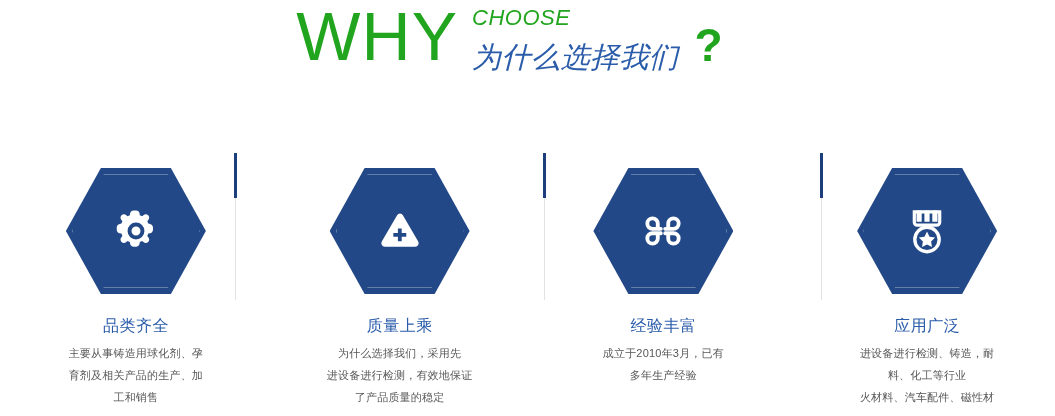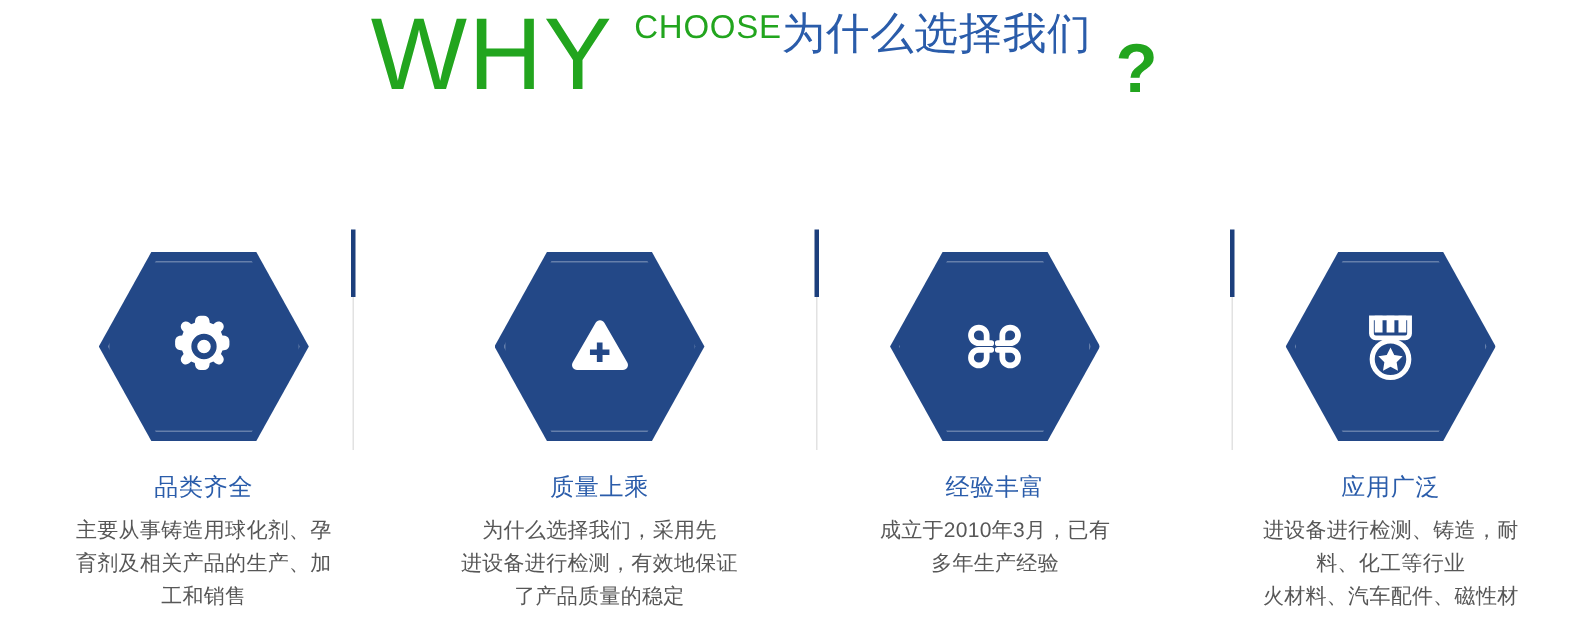--- a/index.html
+++ b/index.html
@@ -34,38 +34,39 @@
   .why-word {
     font-size: 68px;
     line-height: 68px;
     font-weight: 400;
     color: #22a51e;
     letter-spacing: 1px;
     display: block;
   }
   .header-mid {
     display: flex;
-    flex-direction: row;
+    flex-direction: column;
     margin-left: 14px;
     padding-top: 4px;
+    font-style: italic;
   }
   .choose-word {
     font-size: 22px;
     line-height: 24px;
     font-weight: 400;
     color: #22a51e;
     letter-spacing: 0.5px;
   }
   .cn-title {
     font-size: 29px;
     line-height: 34px;
     color: #2a5caa;
     font-weight: 400;
     letter-spacing: 0.5px;
-    margin-top: 0;
+    margin-top: 10px;
     text-align: right;
   }
   .qmark {
     font-size: 46px;
     line-height: 46px;
     font-weight: bold;
     color: #22a51e;
     margin-left: 16px;
     padding-top: 20px;
   }
@@ -125,21 +126,21 @@
     line-height: 20px;
     color: #2a5caa;
     margin-top: 22px;
     letter-spacing: 0.5px;
     text-align: center;
   }
   .card-desc {
     margin-top: 6px;
     width: 215px;
     text-align: center;
-    font-size: 14px;
+    font-size: 11px;
     line-height: 22px;
     color: #575757;
     letter-spacing: 0.2px;
   }
   .card-desc .line { display: block; }
 
   
   .divider {
     position: absolute;
     top: 153px;

